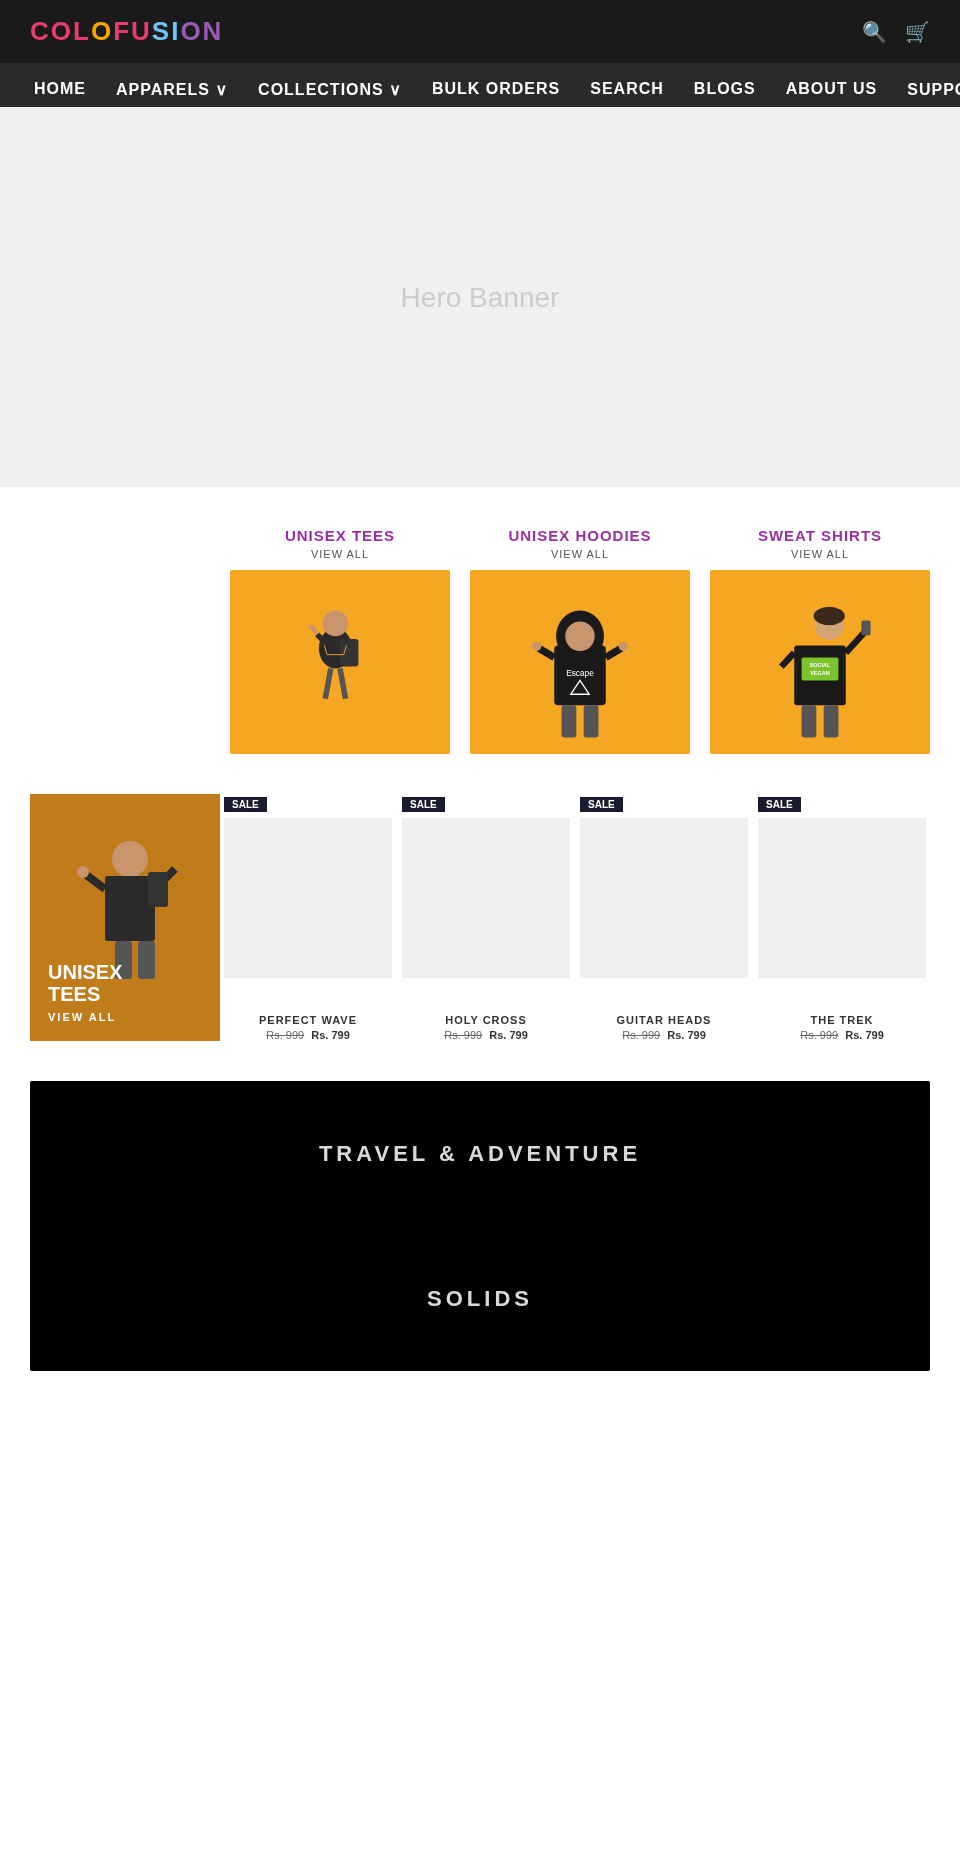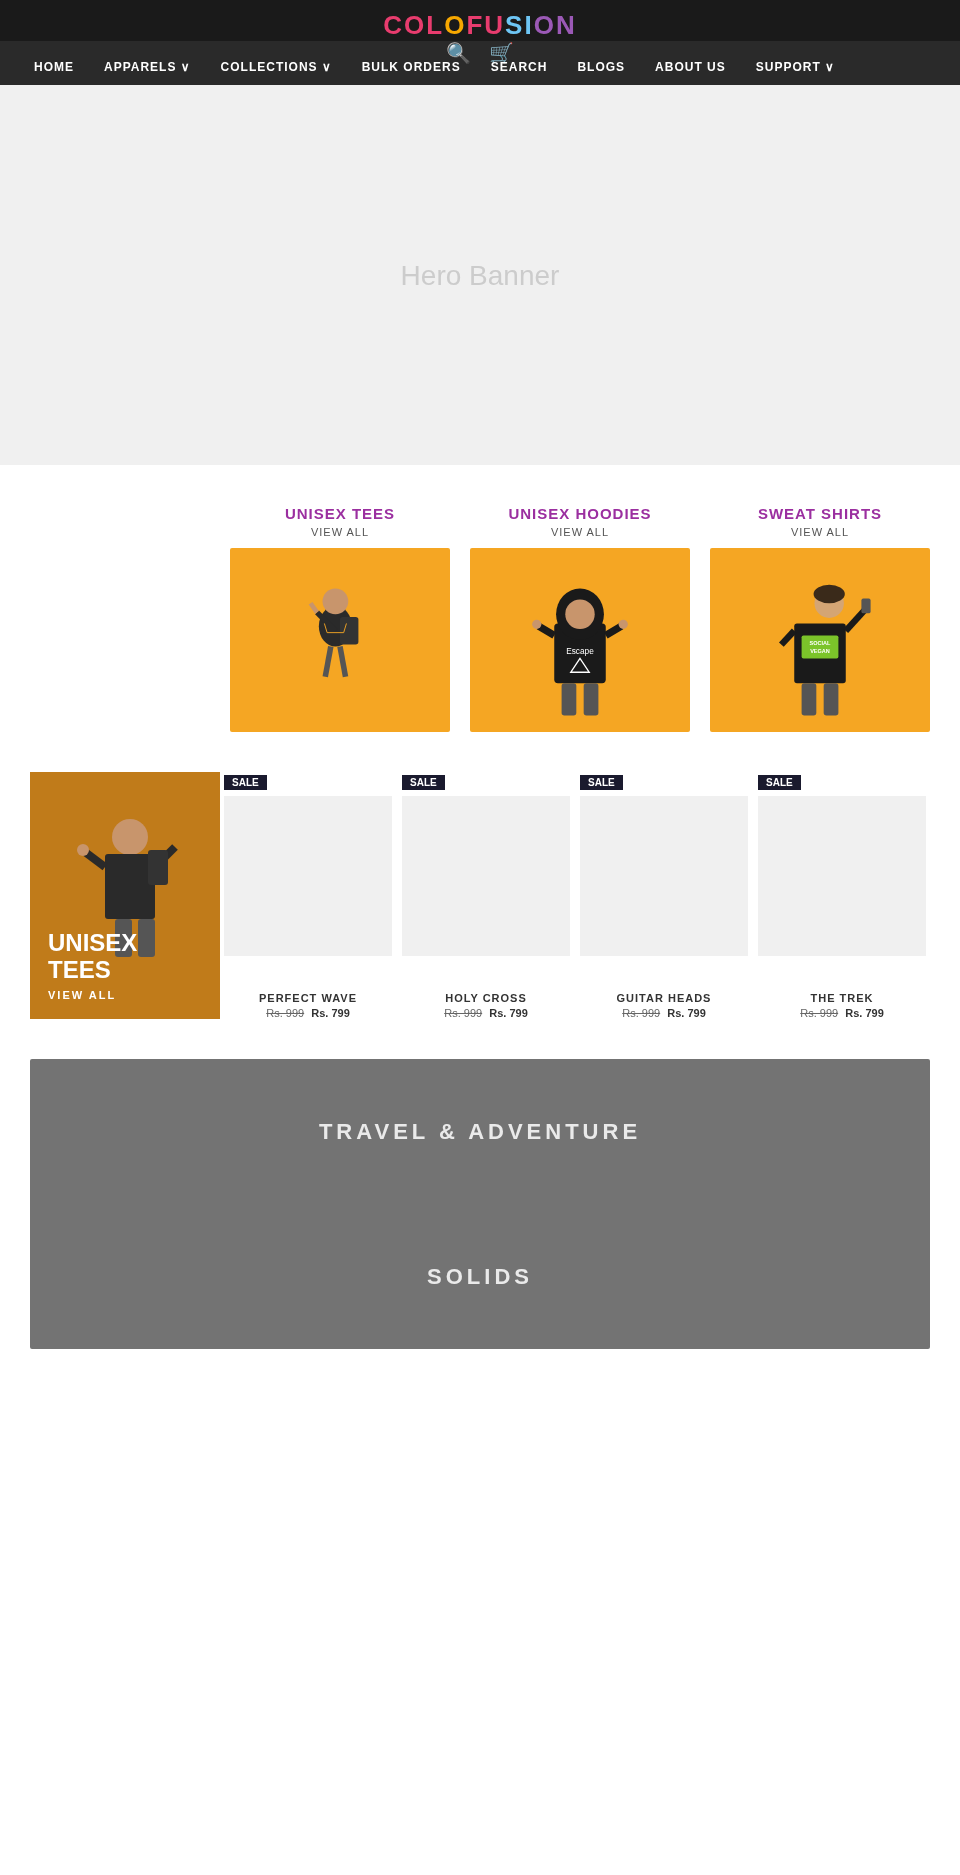--- a/index.html
+++ b/index.html
@@ -5,22 +5,21 @@
     * { margin: 0; padding: 0; box-sizing: border-box; }
     body { font-family: Arial, sans-serif; background: #fff; width: 960px; }
 
     
     .top-bar {
       background: #1a1a1a;
       display: flex;
       align-items: center;
       justify-content: space-between;
       padding: 10px 30px;
-      height: 41px;
-      flex-direction: column;
+      height: 63px;
     }
     .logo {
       font-size: 26px;
       font-weight: bold;
       letter-spacing: 2px;
     }
     .logo-col { color: #e83c6e; }
     .logo-o { color: #f7a800; }
     .logo-fu { color: #e83c6e; }
     .logo-si { color: #6ec6f5; }
@@ -32,21 +31,21 @@
     .nav-bar {
       background: #2a2a2a;
       display: flex;
       align-items: center;
       padding: 0 20px;
       height: 44px;
       gap: 2px;
     }
     .nav-item {
       color: #fff;
-      font-size: 12px;
+      font-size: 16px;
       font-weight: 600;
       letter-spacing: 1px;
       padding: 0 14px;
       height: 40px;
       display: flex;
       align-items: center;
       cursor: pointer;
       text-transform: uppercase;
       white-space: nowrap;
       margin-top: 8px;
@@ -175,21 +174,21 @@
       font-size: 11px;
       color: #666;
       margin-top: 3px;
     }
     .product-price .old { text-decoration: line-through; margin-right: 4px; }
     .product-price .new { color: #333; font-weight: 600; }
 
     
     .travel-section {
       margin: 20px 30px;
-      background: #737373;
+      background: #000000;
       height: 290px;
       display: flex;
       flex-direction: column;
       align-items: center;
       justify-content: space-around;
       border-radius: 2px;
     }
     .travel-title {
       color: rgba(255,255,255,0.85);
       font-size: 22px;
@@ -352,21 +351,21 @@
       <circle cx="100" cy="65" r="18" fill="#c8956c"></circle>
       <rect x="75" y="82" width="50" height="65" rx="3" fill="#2a2a2a"></rect>
       <line x1="75" y1="95" x2="55" y2="80" stroke="#2a2a2a" stroke-width="8"></line>
       <circle cx="53" cy="78" r="6" fill="#c8956c"></circle>
       <line x1="125" y1="95" x2="145" y2="75" stroke="#2a2a2a" stroke-width="8"></line>
       <rect x="118" y="78" width="20" height="35" rx="3" fill="#333"></rect>
       <rect x="85" y="147" width="17" height="38" rx="3" fill="#555"></rect>
       <rect x="108" y="147" width="17" height="38" rx="3" fill="#555"></rect>
     </svg>
     <div style="position:relative; z-index:2; margin-top:140px;">
-      <div class="featured-banner-title" style="color:#fff; font-size:24px; font-weight:900; line-height:1.1; text-transform:uppercase;">UNISEX<br>TEES</div>
+      <div class="featured-banner-title" style="color:#fff; font-size:20px; font-weight:900; line-height:1.1; text-transform:uppercase;">UNISEX<br>TEES</div>
       <div class="featured-banner-link" style="color:#fff; font-size:11px; letter-spacing:2px; margin-top:6px; font-weight:600;">VIEW ALL</div>
     </div>
   </div>
 
   <div class="products-row">
 
     <div class="product-card">
       <div style="text-align:left; margin-bottom:2px;">
         <span class="sale-badge">SALE</span>
       </div>

